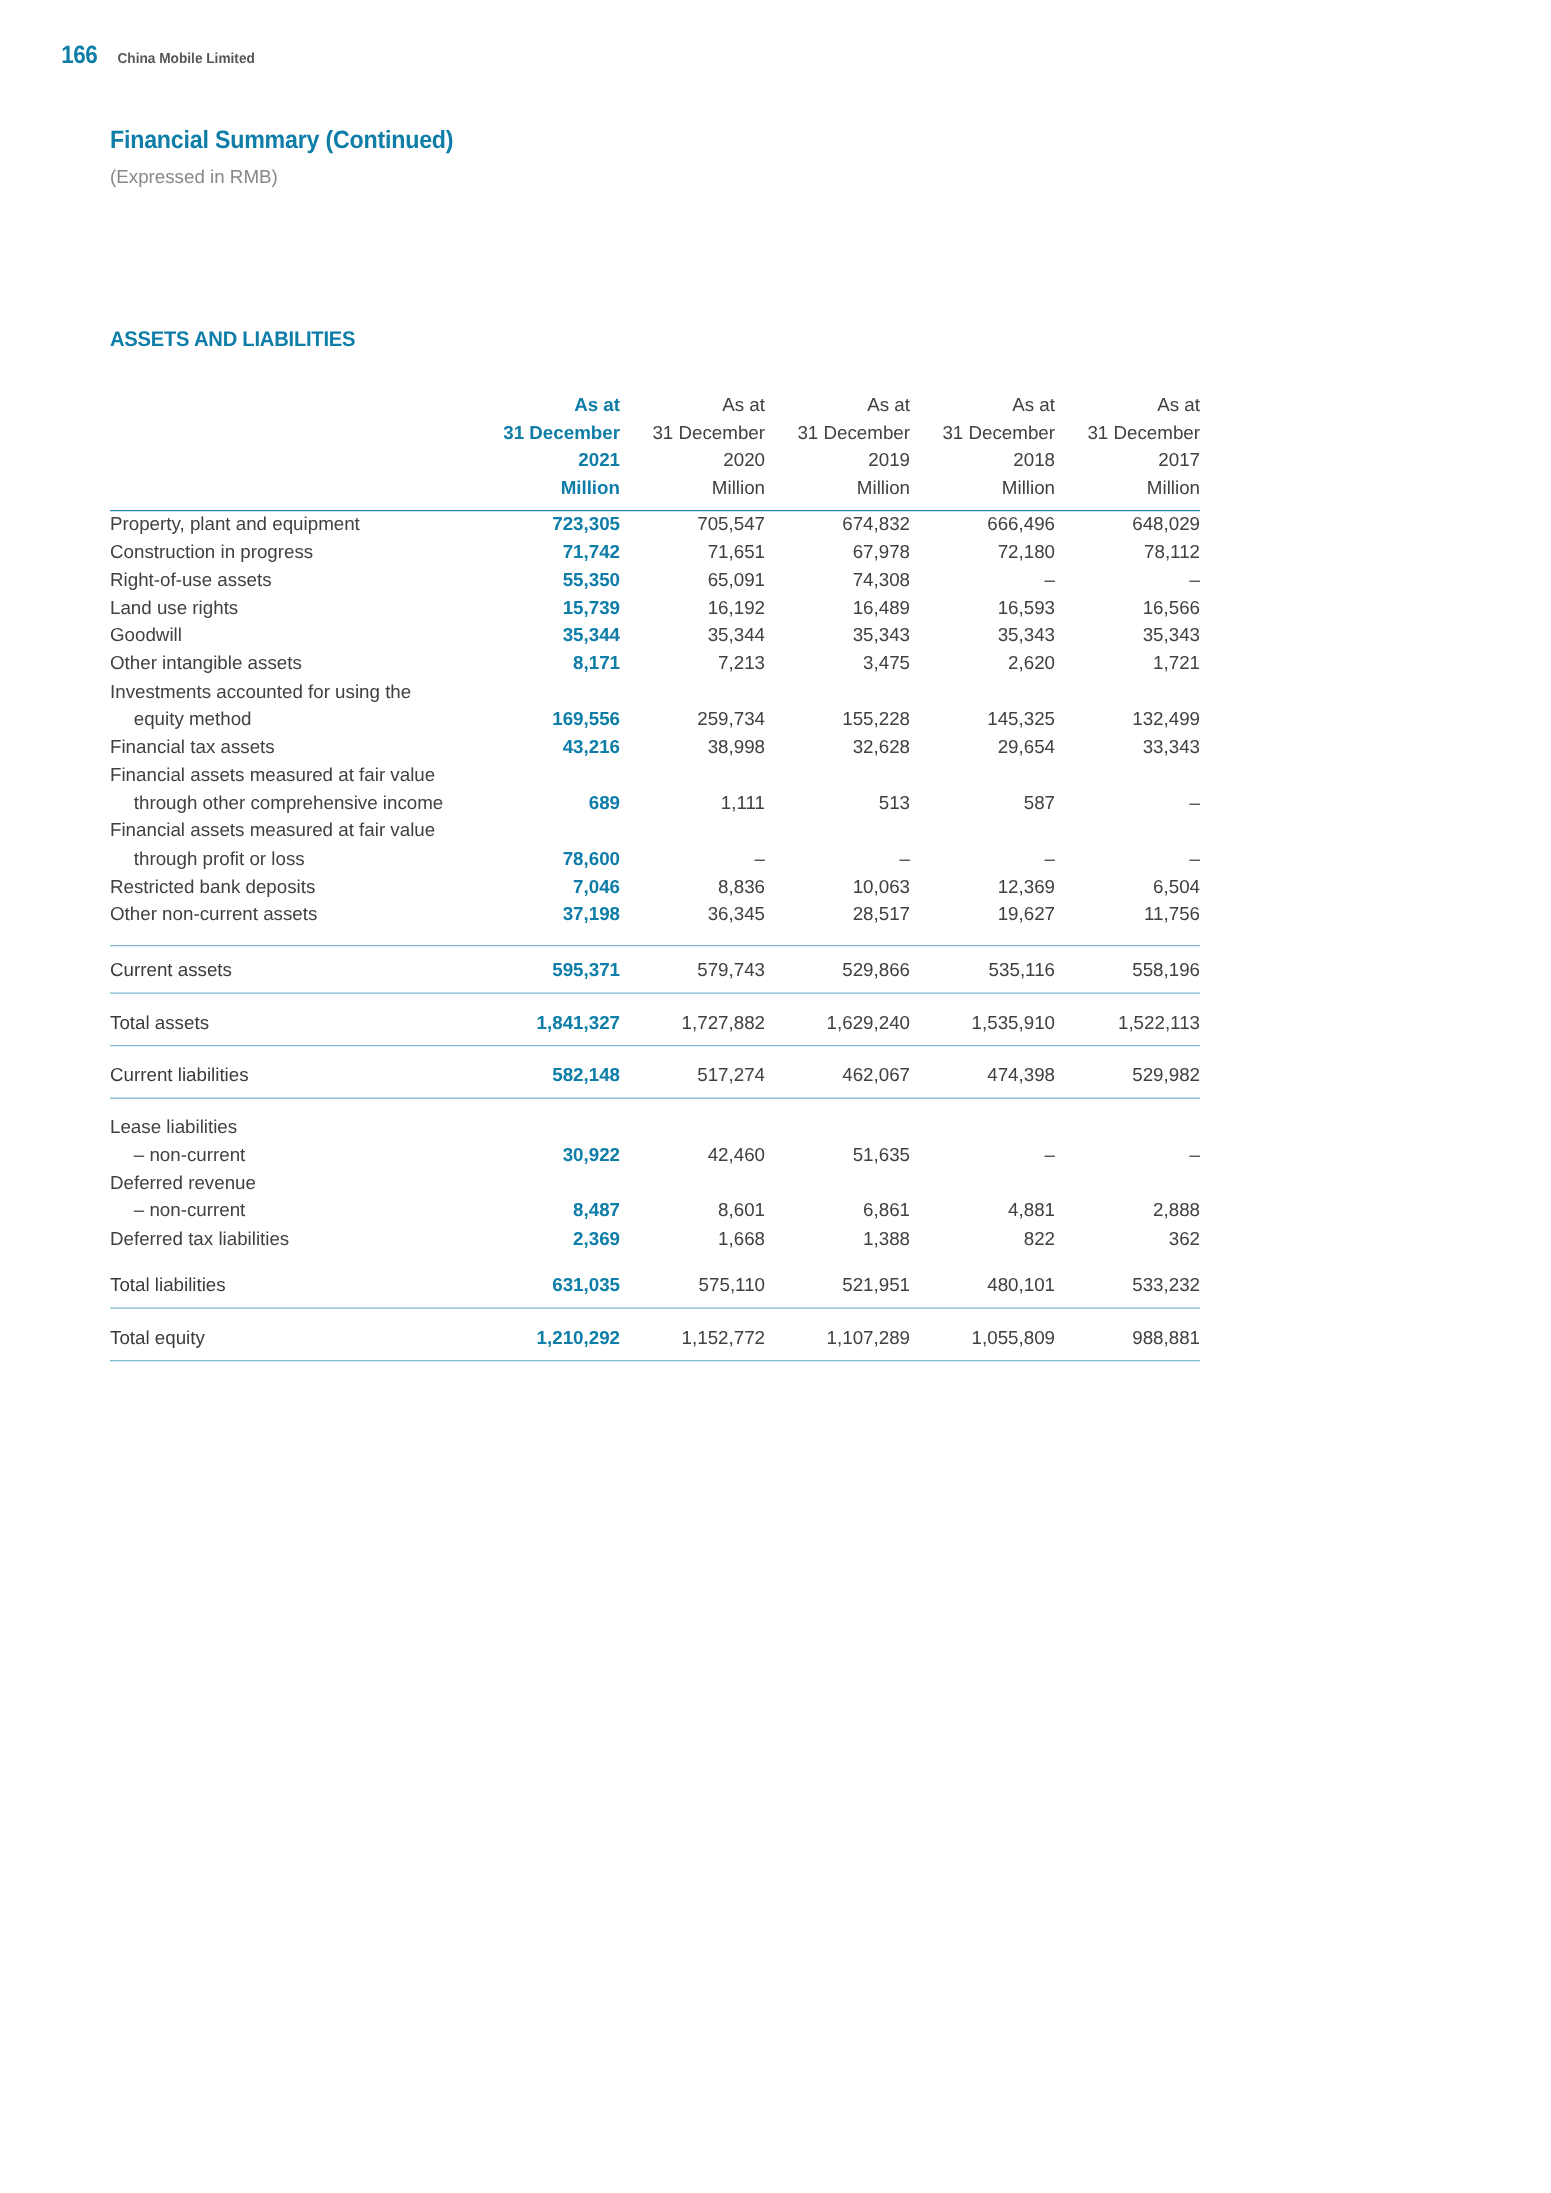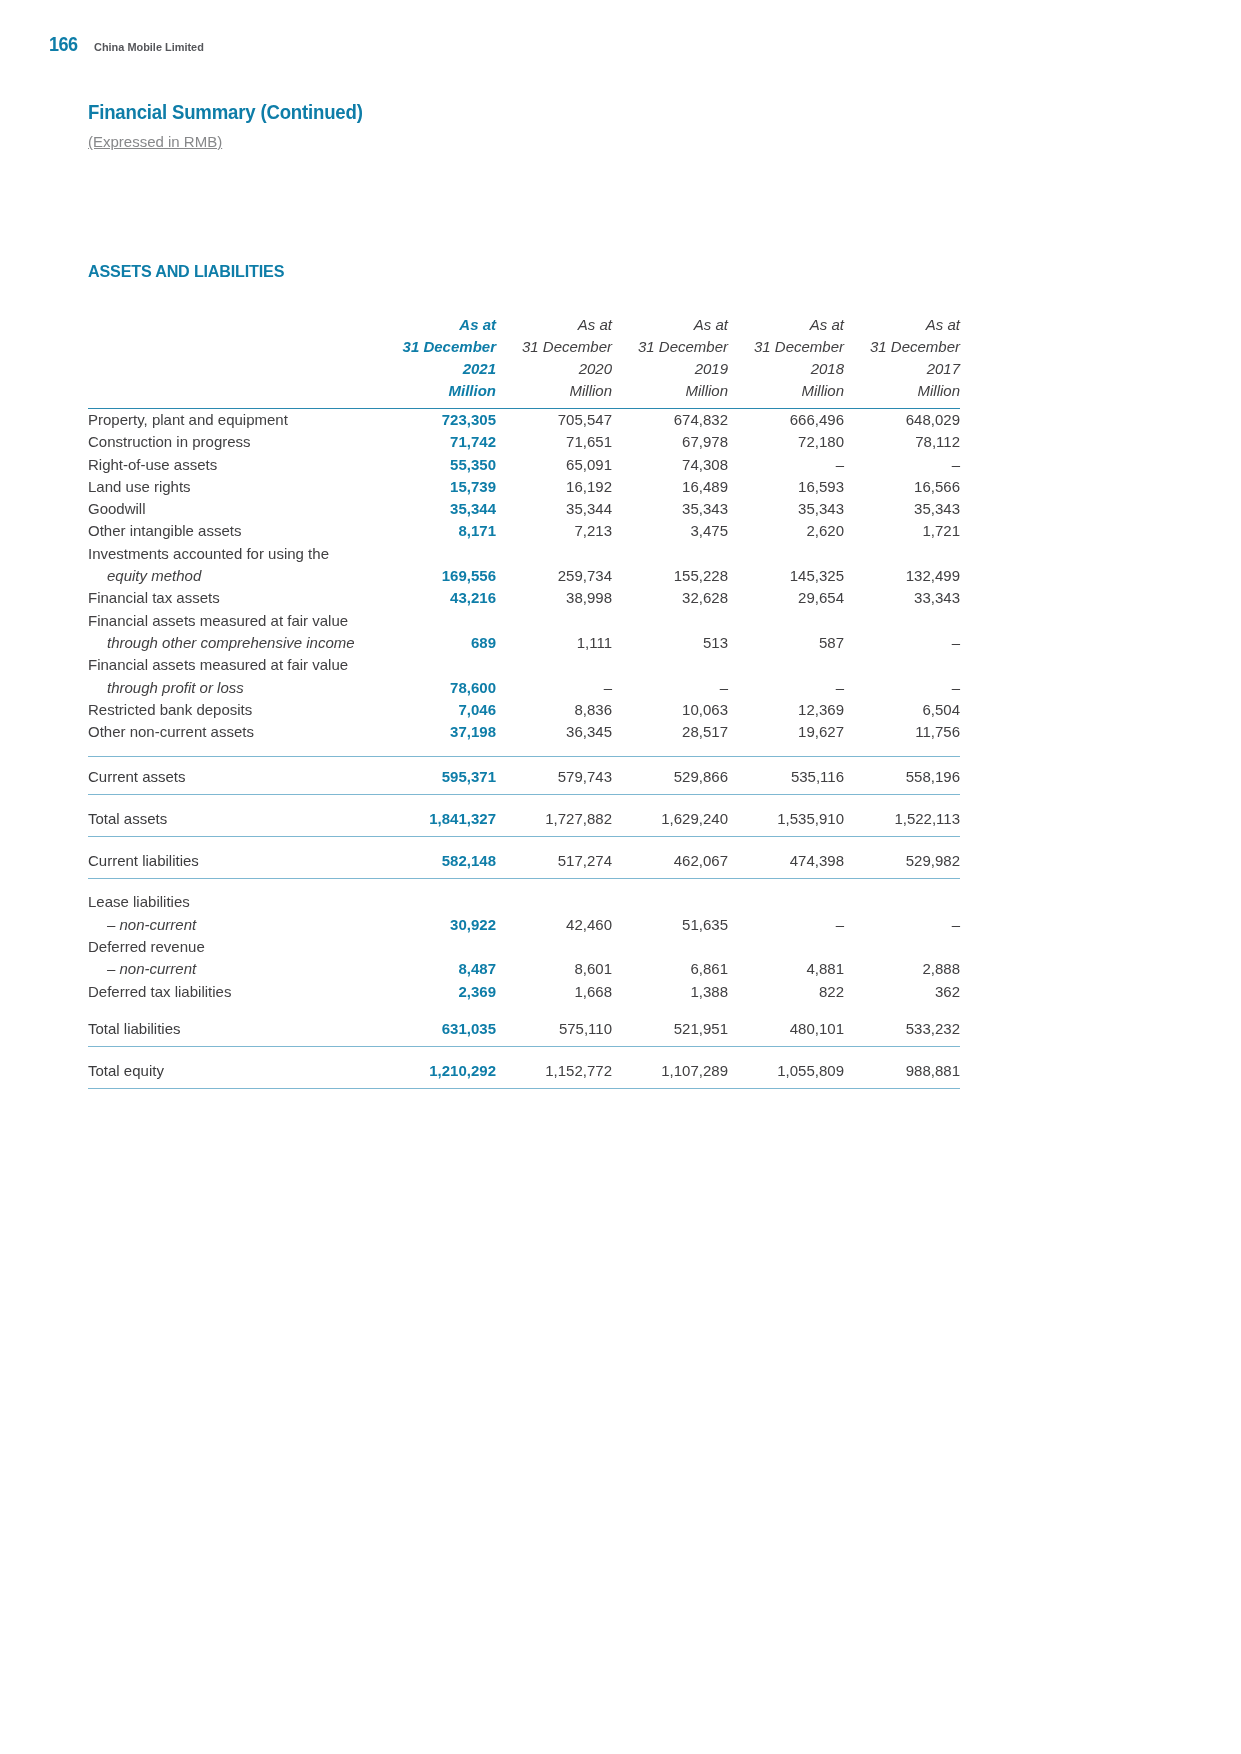--- a/index.html
+++ b/index.html
@@ -22,51 +22,51 @@
     font-size:11.5px; font-weight:bold; color:#55565a;
     display:inline-block; transform:scaleX(0.95); transform-origin:left bottom;
   }
 
   
   .title-block { position:absolute; left:88px; top:101px; }
   .page-title {
     font-size:20px; font-weight:bold; color:#0e7da8; letter-spacing:-0.2px;
     display:inline-block; transform:scaleX(0.93); transform-origin:left top;
   }
-  .page-subtitle { margin-top:9px; font-size:15px; color:#87888a;text-decoration:underline; }
+  .page-subtitle { margin-top:9px; font-size:15px; color:#87888a; }
 
   .section-heading {
     position:absolute; left:88px; top:262px;
     font-size:17px; font-weight:bold; color:#0e7da8; letter-spacing:-0.2px;
     transform:scaleX(0.95); transform-origin:left top;
   }
 
   
   .fin-table {
     position:absolute; left:88px; top:314px; width:872px;
     border-collapse:collapse; table-layout:fixed;
     font-size:15px; color:#414042;
   }
   .fin-table col.c-label { width:292px; }
   .fin-table col.c-val { width:116px; }
 
   .fin-table thead th {
     text-align:right; font-weight:normal; vertical-align:bottom;
-    padding:0 0 6px 0; color:#414042;font-style:italic;
+    padding:0 0 6px 0; color:#414042;
   }
   .fin-table thead th div { line-height:22px; font-size:15px; white-space:nowrap; }
   .fin-table thead th.hl { color:#0e7da8; font-weight:bold; }
   .fin-table thead tr { border-bottom:1.5px solid #2a89b0; }
 
   .fin-table tbody td {
     font-size:15px; line-height:22.3px; vertical-align:bottom;
     white-space:nowrap;
   }
   .fin-table tbody td.label { text-align:left;margin-left:39px; }
-  .fin-table tbody td.label.indent { padding-left:19px;font-style:italic; }
+  .fin-table tbody td.label.indent { padding-left:19px; }
   .fin-table tbody td.num { text-align:right; }
   .fin-table tbody td.num.hl { color:#0e7da8; font-weight:bold;margin-top:36px; }
 
   .fin-table tbody tr.total td { padding-top:9px; padding-bottom:6px; }
   .fin-table tbody tr.total td.label { font-weight:normal; color:#3b3b3d; }
 
   .fin-table tbody tr.rule-above td { border-top:1px solid #7fb8d2; }
   .fin-table tbody tr.rule-below td { border-bottom:1px solid #7fb8d2; }
   .fin-table tbody tr.rule-below:not(.total) td { padding-bottom:5px; }
 

